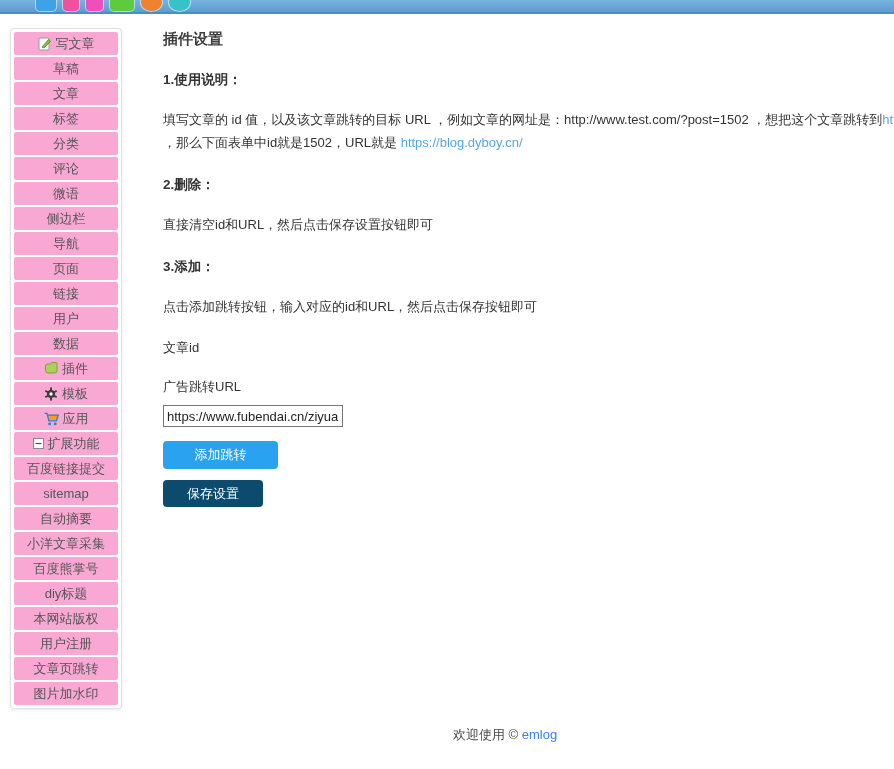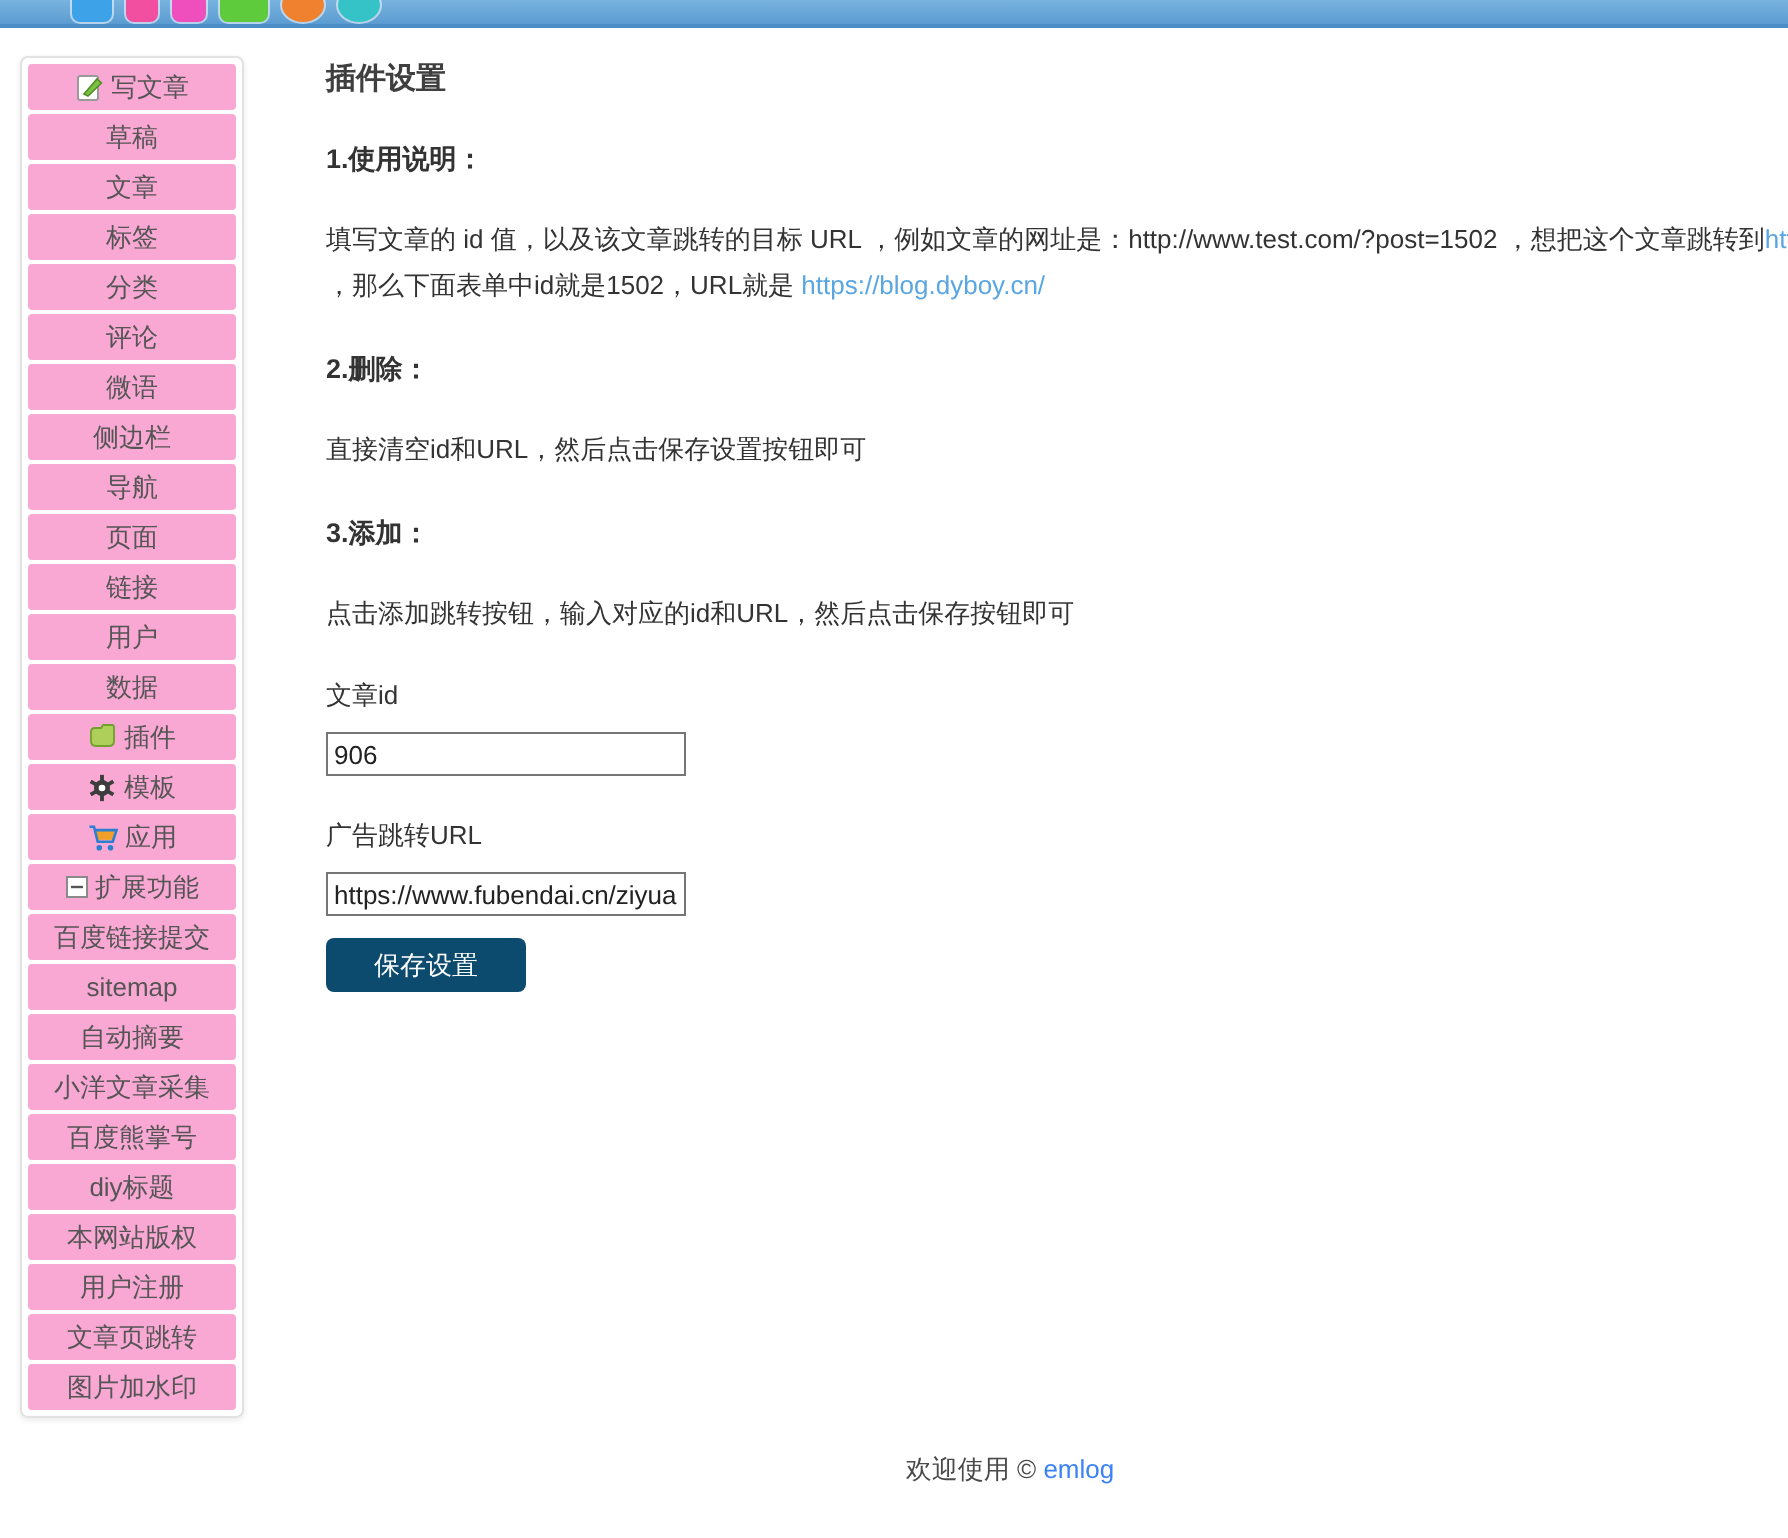--- a/index.html
+++ b/index.html
@@ -214,25 +214,25 @@
       <p class="oneline"><span>填写文章的 id 值，以及该文章跳转的目标 URL ，例如文章的网址是：http://www.test.com/?post=1502 ，想把这个文章跳转到</span><a>https://blog.dyboy.cn/</a></p>
       <p style="margin-top:0;"><span>，那么下面表单中id就是1502，URL就是 </span><a>https://blog.dyboy.cn/</a></p>
 
       <h2>2.删除：</h2>
       <p>直接清空id和URL，然后点击保存设置按钮即可</p>
 
       <h2>3.添加：</h2>
       <p>点击添加跳转按钮，输入对应的id和URL，然后点击保存按钮即可</p>
 
       <label class="fieldlabel">文章id</label>
-      <input class="textinput" type="text" value="906" style="">
 
       <label class="fieldlabel">广告跳转URL</label>
       <input class="textinput" type="text" value="https://www.fubendai.cn/ziyuan" style="">
 
+      <button class="btn btn-add" id="btn-add" style="background: rgb(41, 163, 239);">添加跳转</button>
       <button class="btn btn-save" id="btn-save" style="background: #0c4a6e;">保存设置</button>
     </main>
 
     <div class="footer">
       <span>欢迎使用 ©</span>
       <a>emlog</a>
     </div>
 
   </div>
 </div>

